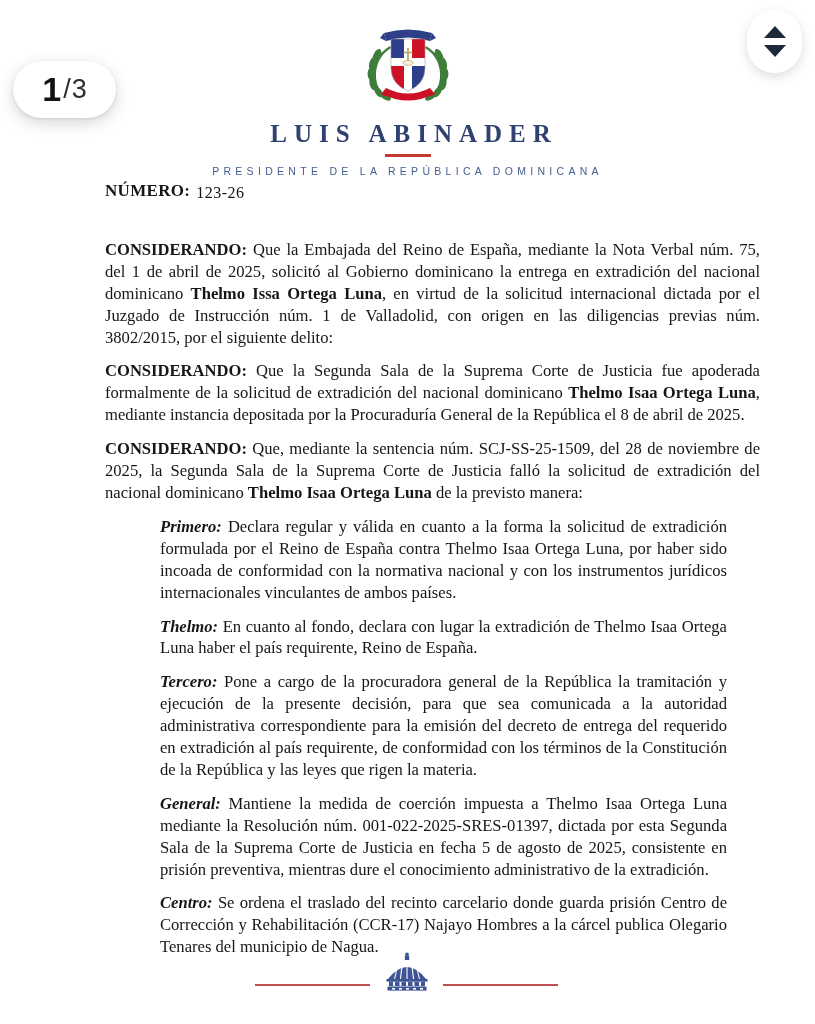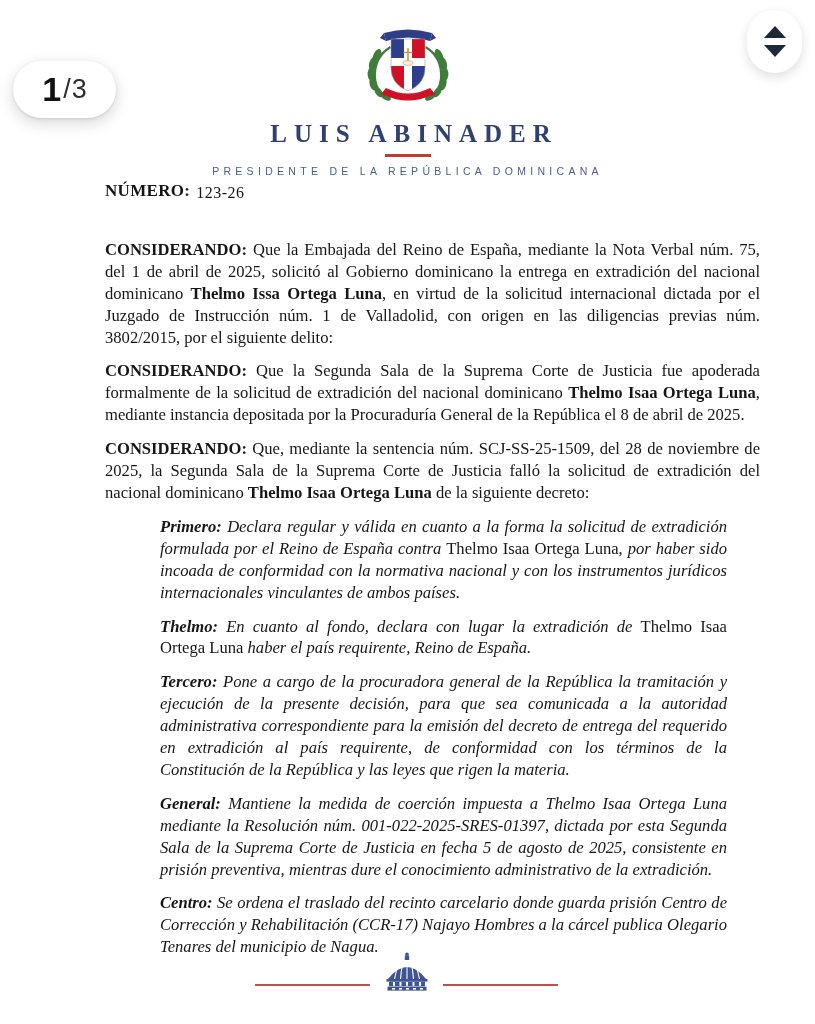--- a/index.html
+++ b/index.html
@@ -50,21 +50,21 @@
   }
   .numero{font-size:17px;}
   .numero-label{font-weight:bold;letter-spacing:.3px;}
   .numero-value{margin-left:6px;position:relative;top:2px;font-size:16px;letter-spacing:.5px;}
 
   .para{margin:12px 0 0;text-align:justify;}
   #paras .para:first-child{margin-top:37px;}
   .para.delito{margin-left:55px;width:488px;margin-top:14px;}
   .para.fallo{margin-left:55px;width:567px;}
   .r-b{font-weight:bold;}
-  .r-i{font-style:italic;}
+  .r-i{}
   .r-bi{font-weight:bold;font-style:italic;}
   .r-n{font-weight:normal;font-style:normal;}
 
   
   .footer-line{position:absolute;top:984px;height:2px;width:115px;background:#c0504d;}
   .footer-line.left{left:255px;}
   .footer-line.right{left:443px;}
   .footer-dome{position:absolute;left:384px;top:952px;line-height:0;}
 </style>
 </head>
@@ -138,21 +138,21 @@
   <div class="lh-title">PRESIDENTE DE LA REPÚBLICA DOMINICANA</div>
 </div>
 
 <div class="doc-body">
   <div class="numero">
     <span class="numero-label">NÚMERO:</span><span class="numero-value">123-26</span>
   </div>
   <div id="paras">
       <p class="para main"><span class="r-b">CONSIDERANDO: </span><span class="r-n">Que la Embajada del Reino de España, mediante la Nota Verbal núm. 75, del 1 de abril de 2025, solicitó al Gobierno dominicano la entrega en extradición del nacional dominicano </span><span class="r-b">Thelmo Issa Ortega Luna</span><span class="r-n">, en virtud de la solicitud internacional dictada por el Juzgado de Instrucción núm. 1 de Valladolid, con origen en las diligencias previas núm. 3802/2015, por el siguiente delito:</span></p>
       <p class="para main"><span class="r-b">CONSIDERANDO: </span><span class="r-n">Que la Segunda Sala de la Suprema Corte de Justicia fue apoderada formalmente de la solicitud de extradición del nacional dominicano </span><span class="r-b">Thelmo Isaa Ortega Luna</span><span class="r-n">, mediante instancia depositada por la Procuraduría General de la República el 8 de abril de 2025.</span></p>
-      <p class="para main"><span class="r-b">CONSIDERANDO: </span><span class="r-n">Que, mediante la sentencia núm. SCJ-SS-25-1509, del 28 de noviembre de 2025, la Segunda Sala de la Suprema Corte de Justicia falló la solicitud de extradición del nacional dominicano </span><span class="r-b">Thelmo Isaa Ortega Luna</span><span class="r-n"> de la siguiente decreto:</span></p>
+      <p class="para main"><span class="r-b">CONSIDERANDO: </span><span class="r-n">Que, mediante la sentencia núm. SCJ-SS-25-1509, del 28 de noviembre de 2025, la Segunda Sala de la Suprema Corte de Justicia falló la solicitud de extradición del nacional dominicano </span><span class="r-b">Thelmo Isaa Ortega Luna</span><span class="r-n"> de la previsto manera:</span></p>
       <p class="para fallo"><span class="r-bi">Primero: </span><span class="r-i">Declara regular y válida en cuanto a la forma la solicitud de extradición formulada por el Reino de España contra </span><span class="r-n">Thelmo Isaa Ortega Luna,</span><span class="r-i"> por haber sido incoada de conformidad con la normativa nacional y con los instrumentos jurídicos internacionales vinculantes de ambos países.</span></p>
       <p class="para fallo"><span class="r-bi">Thelmo: </span><span class="r-i">En cuanto al fondo, declara con lugar la extradición de </span><span class="r-n">Thelmo Isaa Ortega Luna </span><span class="r-i">haber el país requirente, Reino de España.</span></p>
       <p class="para fallo"><span class="r-bi">Tercero: </span><span class="r-i">Pone a cargo de la procuradora general de la República la tramitación y ejecución de la presente decisión, para que sea comunicada a la autoridad administrativa correspondiente para la emisión del decreto de entrega del requerido en extradición al país requirente, de conformidad con los términos de la Constitución de la República y las leyes que rigen la materia.</span></p>
       <p class="para fallo"><span class="r-bi">General: </span><span class="r-i">Mantiene la medida de coerción impuesta a Thelmo Isaa Ortega Luna mediante la Resolución núm. 001-022-2025-SRES-01397, dictada por esta Segunda Sala de la Suprema Corte de Justicia en fecha 5 de agosto de 2025, consistente en prisión preventiva, mientras dure el conocimiento administrativo de la extradición.</span></p>
       <p class="para fallo"><span class="r-bi">Centro: </span><span class="r-i">Se ordena el traslado del recinto carcelario donde guarda prisión Centro de Corrección y Rehabilitación (CCR-17) Najayo Hombres a la cárcel publica Olegario Tenares del municipio de Nagua.</span></p>
     </div>
 </div>
 
 <div class="footer-line left"></div>
 <span class="footer-dome">

